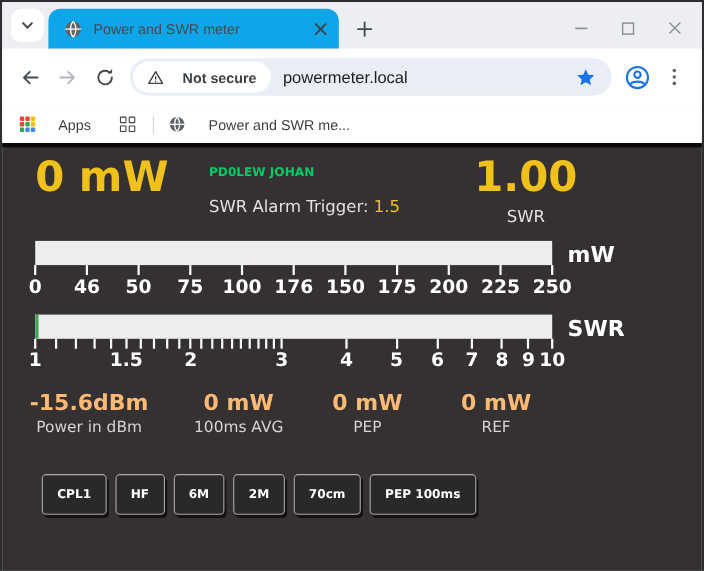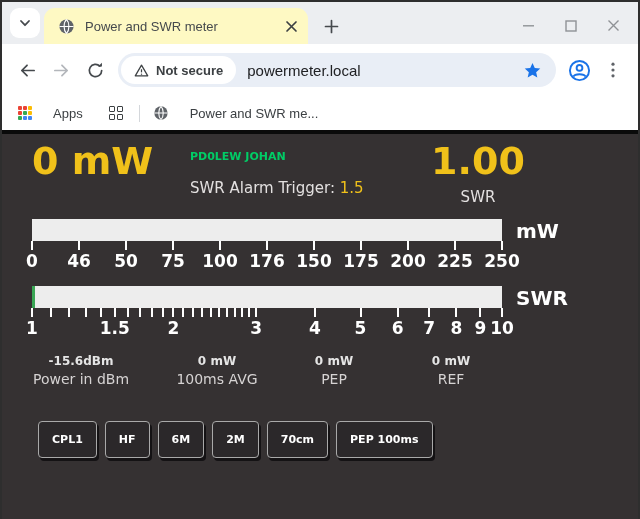--- a/index.html
+++ b/index.html
@@ -6,34 +6,34 @@
   html,body { width: 640px; height: 519px; overflow: hidden; }
   body { font-family: "Liberation Sans", "DejaVu Sans", sans-serif; }
 
   .window { width: 640px; height: 519px; display: flex; flex-direction: column;
             border: 2px solid #2e2e2e; border-bottom: none; background: #eceef1; }
 
   
   .tabstrip { height: 42px; background: #eceef1; display: flex; align-items: flex-end; position: relative; }
   .tab-search { width: 30px; height: 30px; background: #fff; border-radius: 9px;
                 margin: 0 4px 6px 8px; display: flex; align-items: center; justify-content: center; }
-  .tab { width: 264px; height: 36px; background: #fef9c3; border-radius: 11px 11px 0 0;
+  .tab { width: 264px; height: 36px; background: #0ea5e9; border-radius: 11px 11px 0 0;
          display: flex; align-items: center; padding: 0 10px 0 14px; }
   .tab-title { flex: 1; font-size: 13px; color: #45494d; white-space: nowrap; overflow: hidden; margin-left: 10px; }
   .newtab { margin: 0 0 10px 16px; }
   .wincontrols { margin-left: auto; display: flex; align-items: center; gap: 30px;
                  padding-right: 18px; margin-bottom: 12px; }
 
   
   .toolbar { height: 52px; background: #fff; display: flex; align-items: center; padding: 0 8px; }
   .navbtn { width: 34px; height: 34px; display: flex; align-items: center; justify-content: center; }
   .omnibox { flex: 1; height: 34px; background: #e9eef6; border-radius: 17px; margin: 0 6px;
              display: flex; align-items: center; padding: 0 6px 0 3px; }
   .chip { background: #fff; height: 28px; border-radius: 14px; display: flex; align-items: center;
-          gap: 7px; padding: 0 13px; font-size: 13px; font-weight: 600; color: #3c4043; }
+          gap: 17px; padding: 0 13px; font-size: 13px; font-weight: 600; color: #3c4043; }
   .url { font-size: 15px; color: #202124; margin-left: 11px; }
   .star { margin-left: auto; margin-right: 8px; display: flex; }
   .avatar-btn, .menu-btn { width: 34px; height: 34px; display: flex; align-items: center; justify-content: center; }
 
   
   .bookmarks { height: 34px; background: #fff; display: flex; align-items: center; padding-left: 16px; }
   .bm-label { font-size: 13px; color: #3c4043; margin-left: 9px; }
   .appsgrid { display: grid; grid-template-columns: repeat(3, 4px); grid-gap: 1px; }
   .appsgrid span { width: 4px; height: 4px; border-radius: 1px; }
   .sqgrid { display: grid; grid-template-columns: repeat(2, 6px); grid-gap: 2px; margin-left: 26px; }
@@ -75,21 +75,21 @@
   .meter-unit { position: absolute; left: calc(100% + 14px); top: 0; font-size: 20px;
                 font-weight: bold; color: #fff; white-space: nowrap; }
   .ticks { position: relative; height: 9px; }
   .ticks i { position: absolute; top: 0; width: 2px; height: 9px; background: #fff; transform: translateX(-50%); }
   .scale-labels { position: relative; height: 22px; margin-top: 1px; }
   .scale-labels span { position: absolute; transform: translateX(-50%); font-size: 17px;
                        font-weight: bold; color: #fff; white-space: nowrap; }
 
   .readouts { display: flex; margin: 14px 0 0 4px; }
   .readout { text-align: center; }
-  .readout .val { font-size: 12px; font-weight: bold; color: #e5e5e5; }
+  .readout .val { font-size: 20px; font-weight: bold; color: #fdba74; }
   .readout .lbl { font-size: 14px; color: #d6d3d3; margin-top: 3px; }
 
   .band-row { display: flex; gap: 8px; margin: 34px 0 0 36px; }
   .bandbtn { height: 37px; padding: 0 13px; background: #2b282a; color: #fff; font-size: 11px;
              font-weight: 600; font-family: "DejaVu Sans", sans-serif;
              border: 1px solid #a9a9a9; border-radius: 4px;
              box-shadow: 2px 3px 0 #141214; display: flex; align-items: center; justify-content: center; }
 
   svg { display: block; }
 </style>

